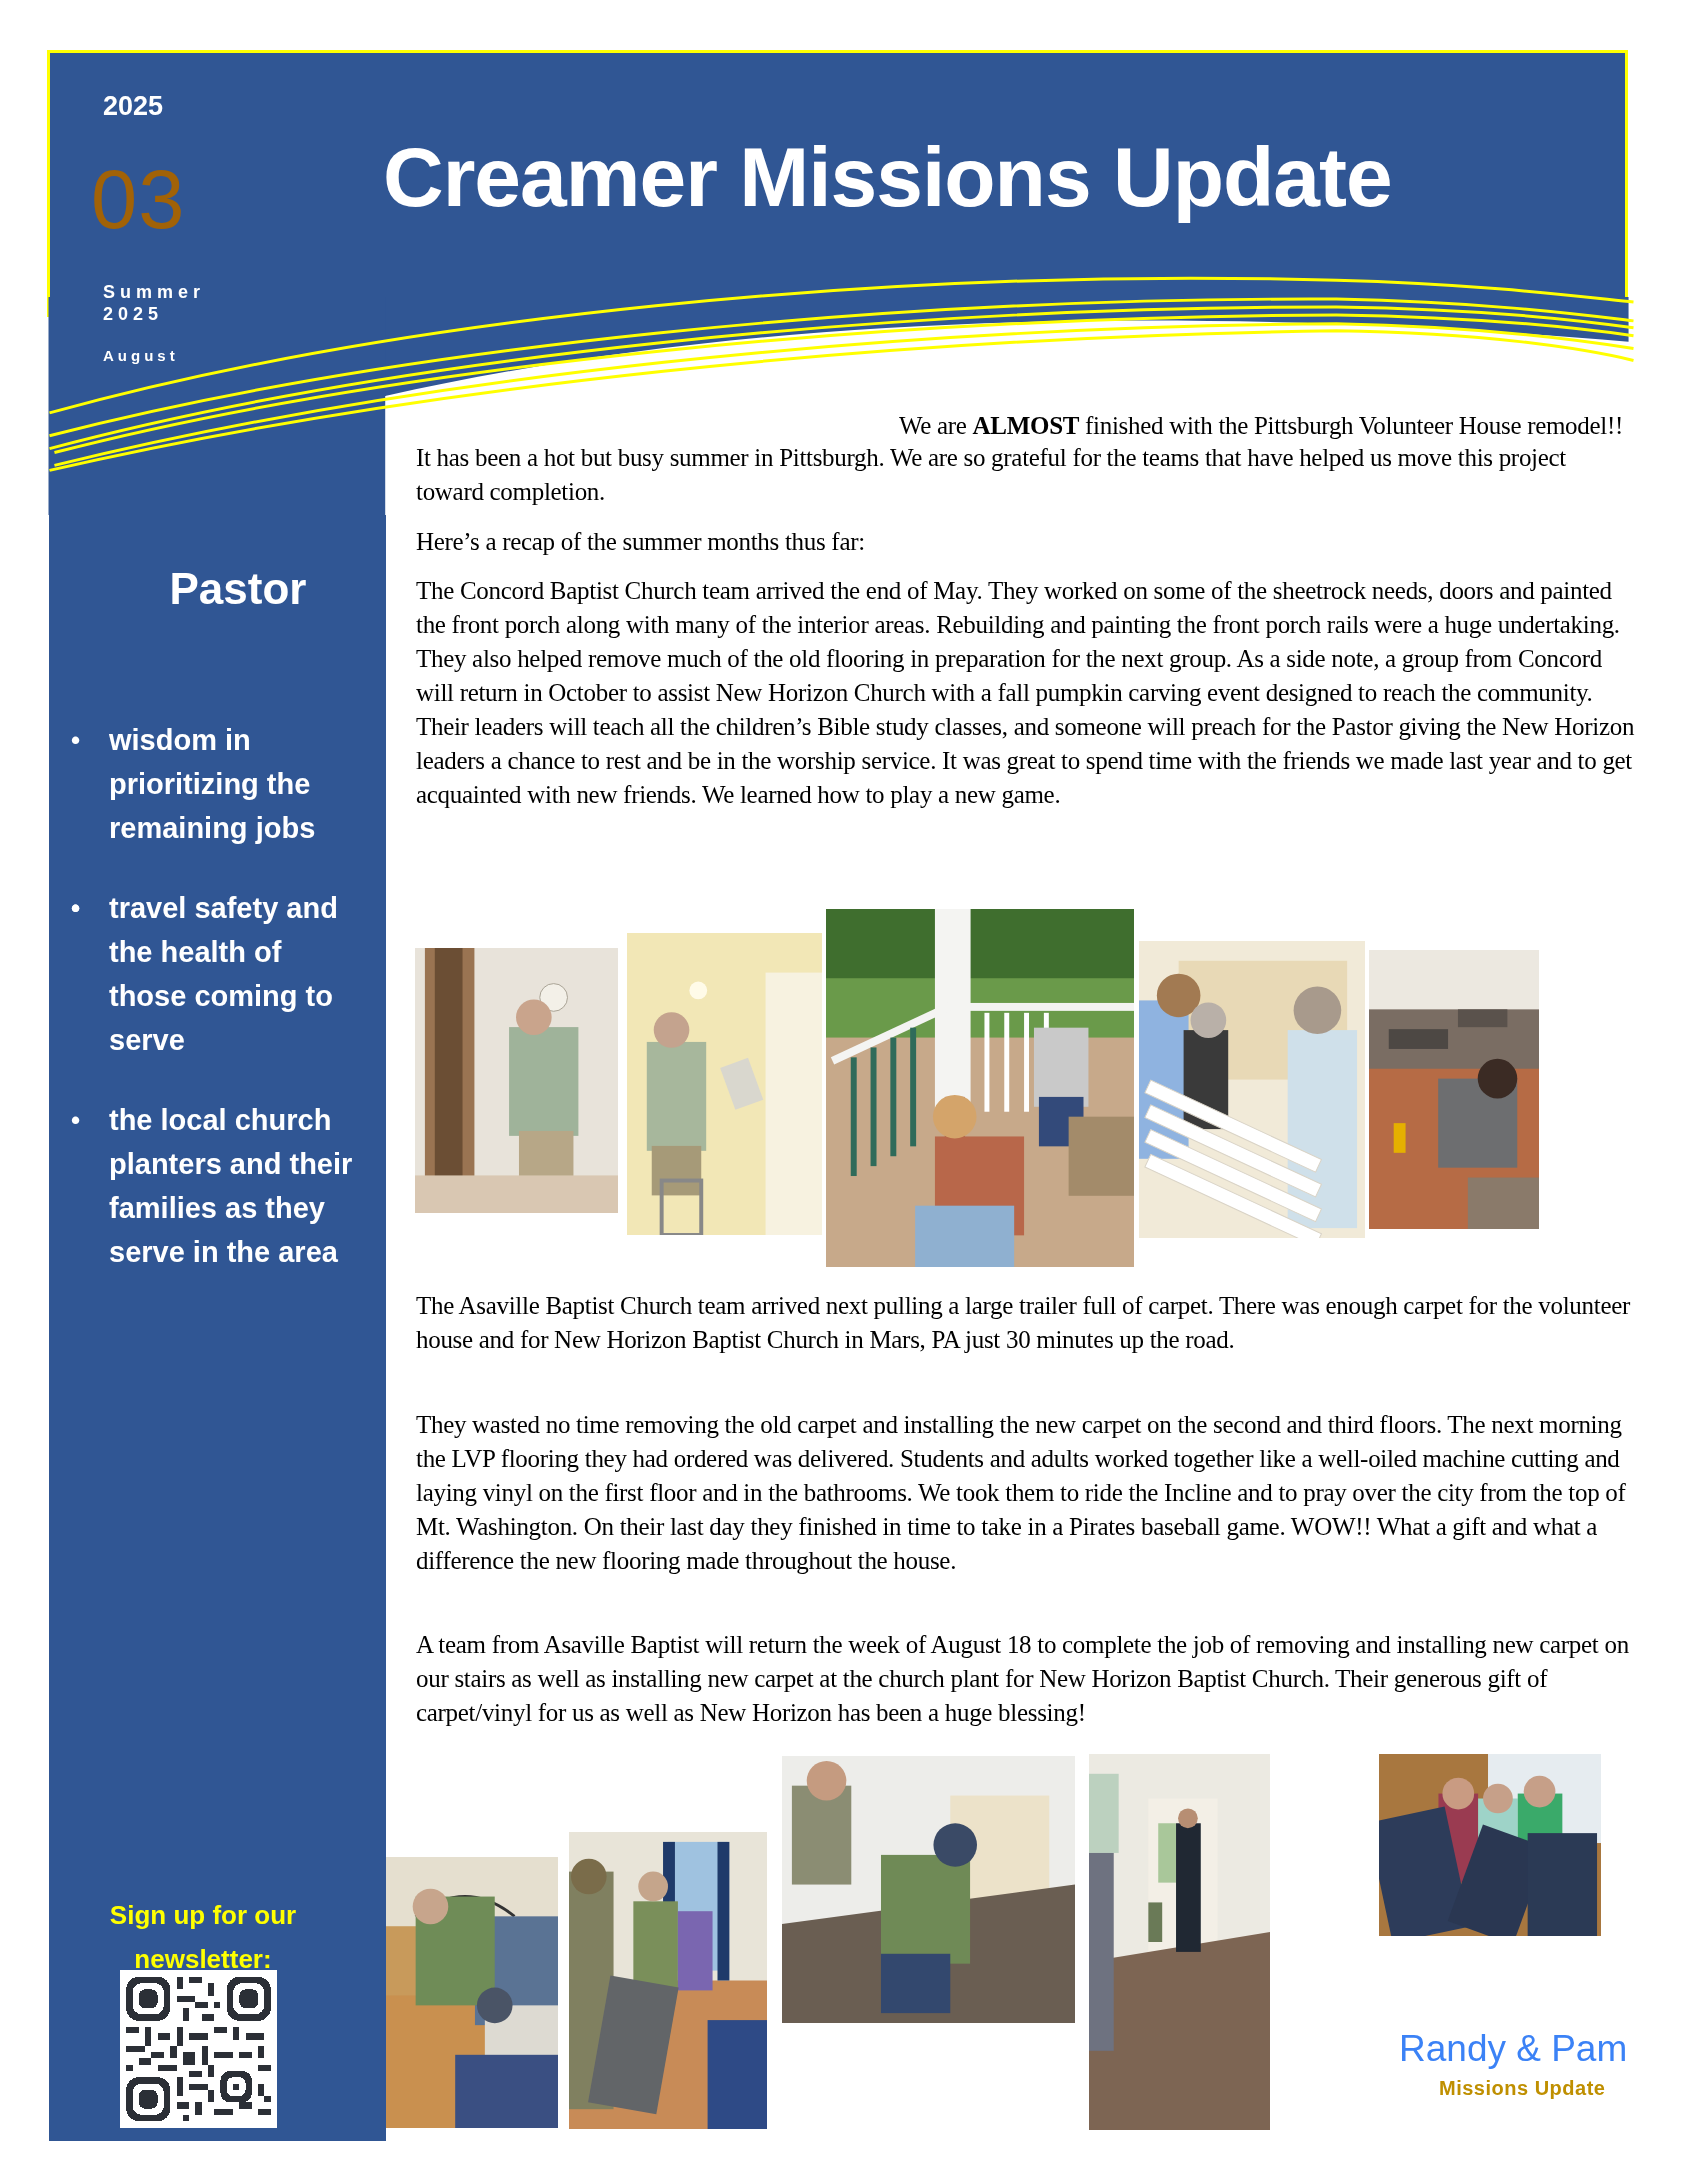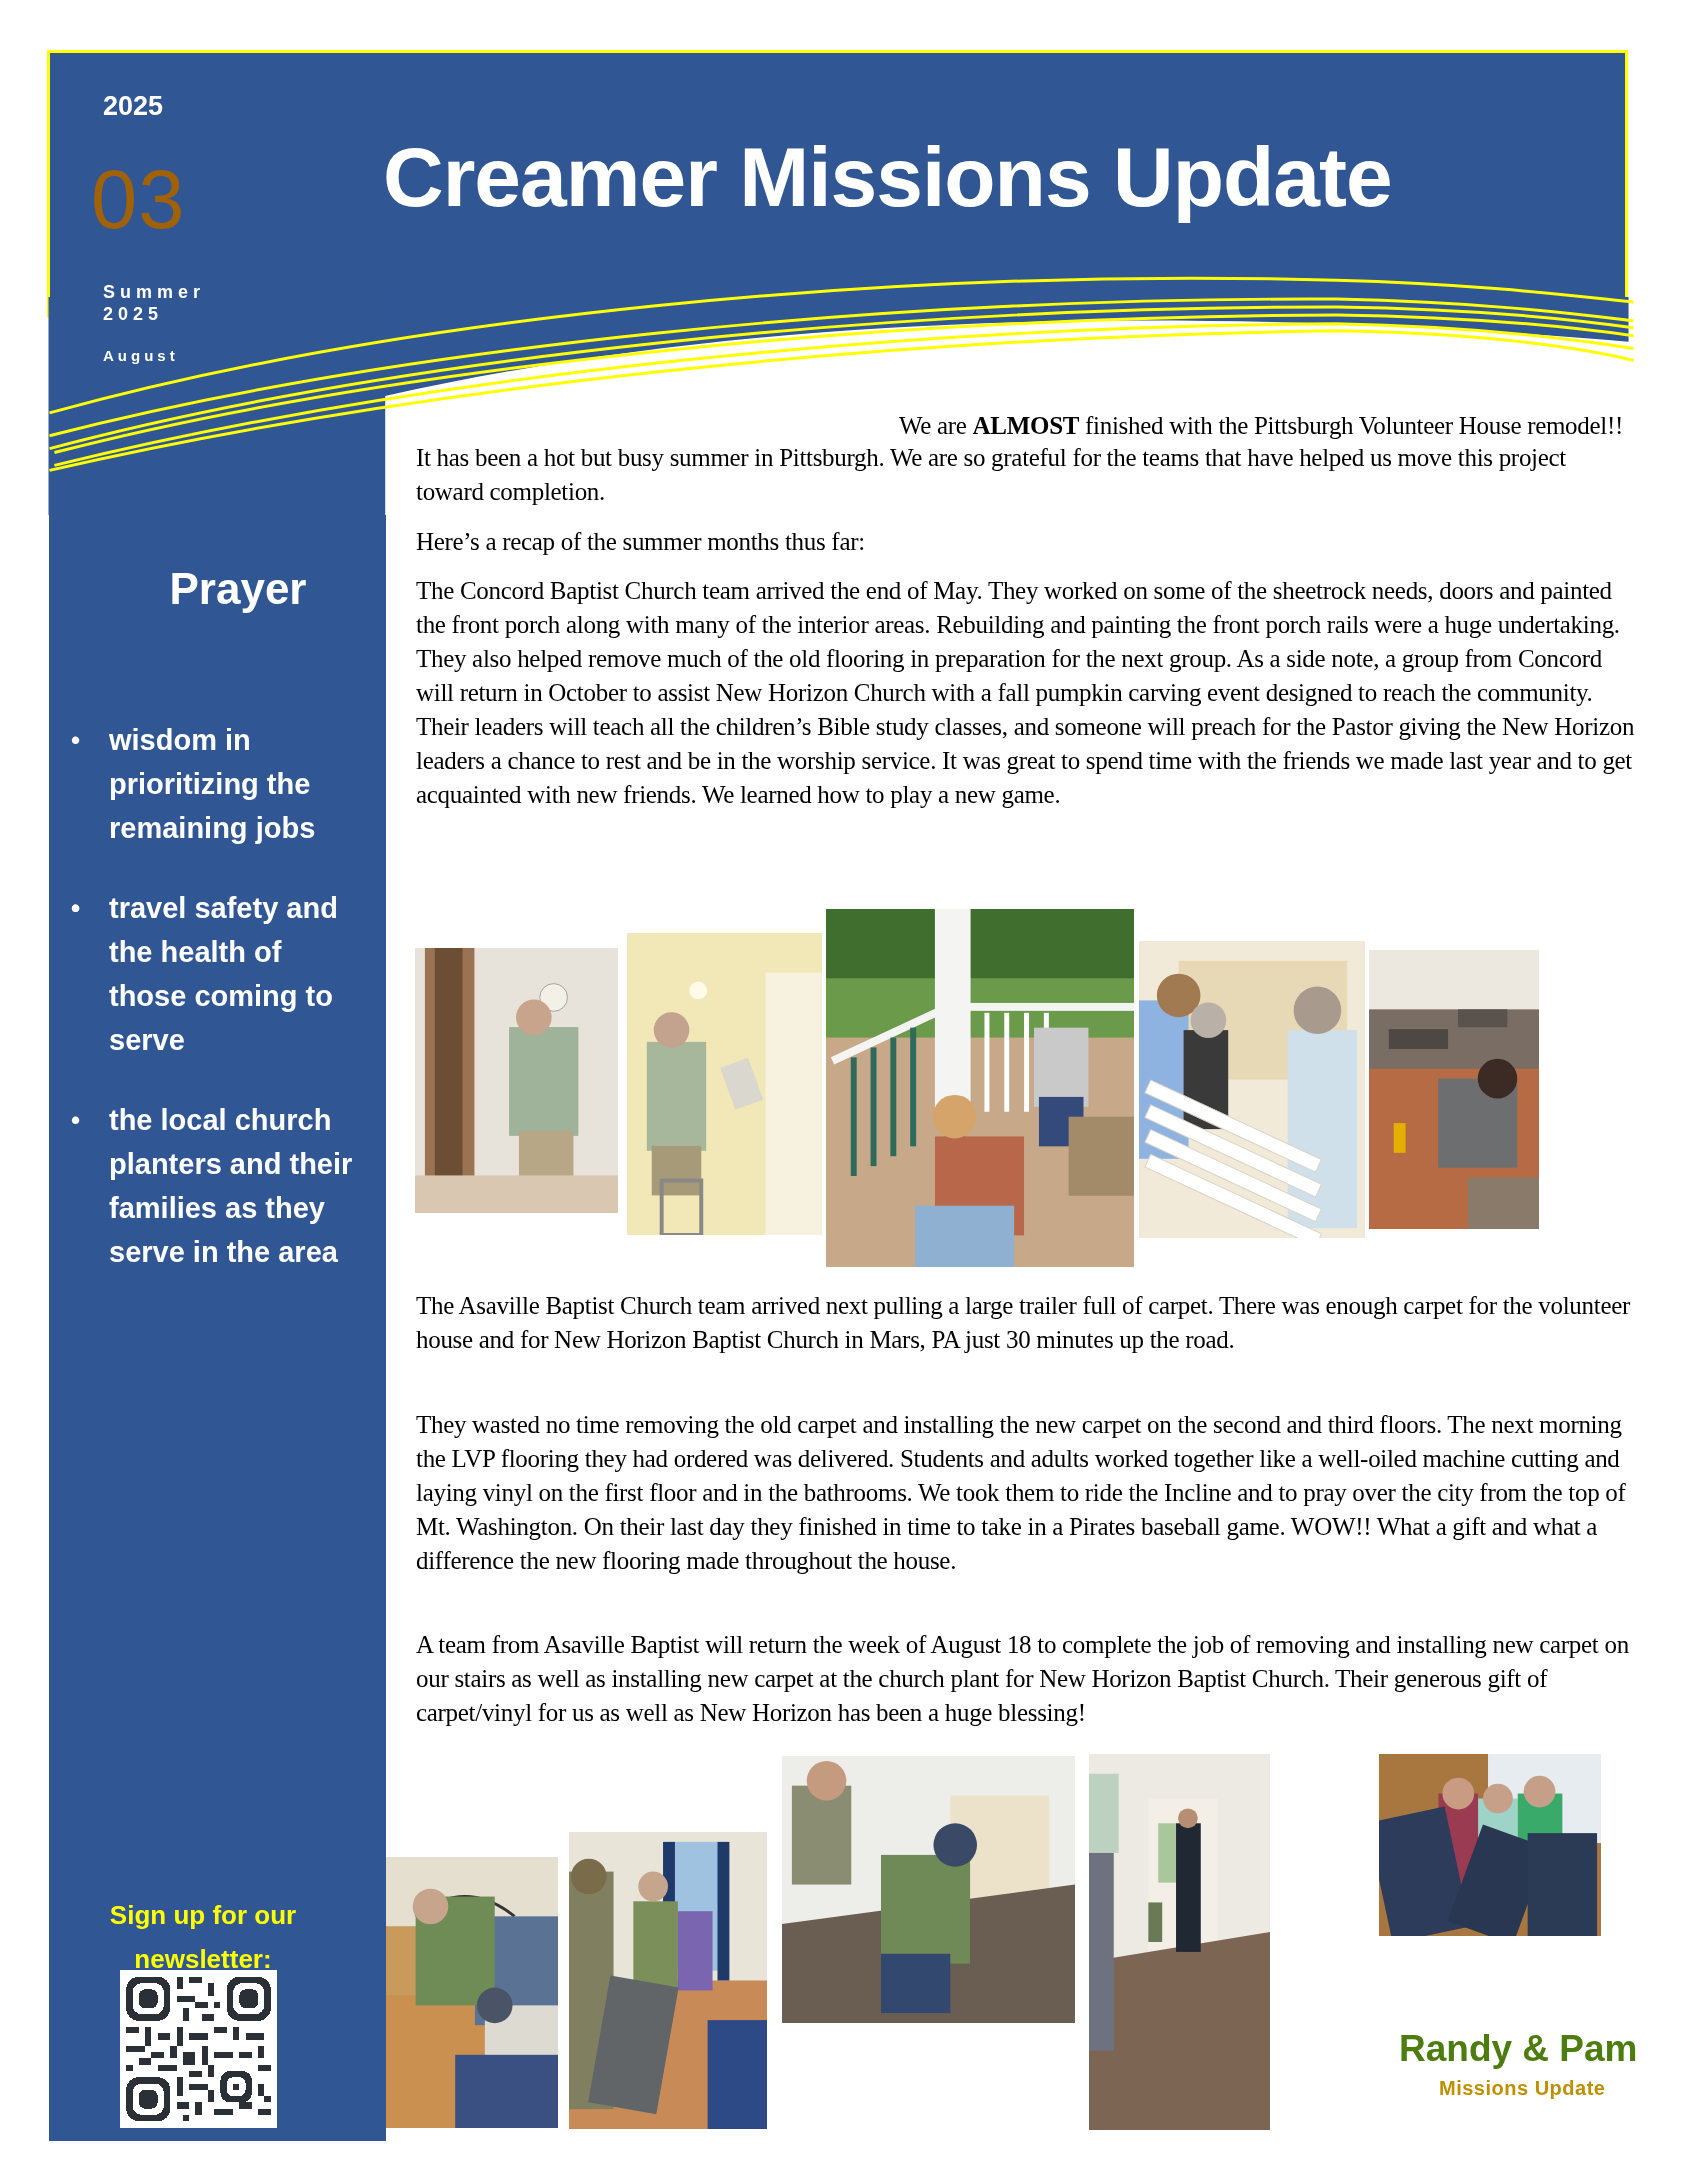--- a/index.html
+++ b/index.html
@@ -49,21 +49,21 @@
 
   
   .article { left: 416px; width: 1223px; color: #000; font-family: "Liberation Serif", serif; font-size: 25px; line-height: 34px; letter-spacing: -0.3px; }
   .article p { margin: 16px; text-align: right; }
   .article b { font-weight: bold; }
 
   
   .photo { position: absolute; overflow: hidden; }
   .photo svg { width: 100%; height: 100%; display: block; }
 
-  .sig-name { left: 1399px; top: 2028px; color: #4d7c0f; font-weight: bold; font-size: 37px; white-space: nowrap; }
+  .sig-name { left: 1399px; top: 2028px; color: #3b82f6; font-weight: normal; font-size: 37px; white-space: nowrap; }
   .sig-sub { left: 1439px; top: 2077px; color: #bf8f00; font-weight: bold; font-size: 20px; white-space: nowrap; letter-spacing: 0.5px; }
 </style>
 </head>
 <body>
 
 <div id="sidebar"></div>
 
 <div id="header-box"></div>
 
 <svg id="swoosh" viewBox="0 0 1700 520">
@@ -84,21 +84,21 @@
 <div class="abs hdr-year">2025</div>
 <div class="abs hdr-issue">03</div>
 <div class="abs hdr-season">
   <div>Summer</div>
   <div>2025</div>
 </div>
 <div class="abs hdr-month">August</div>
 <div class="abs hdr-title">Creamer Missions Update</div>
 
 <div class="abs prayer-title">
-  <div>Prayer</div>
+  <div>Pastor</div>
 </div>
 <ul class="abs prayer-list">
   <li><span class="bullet">•</span><span>wisdom in prioritizing the remaining jobs</span></li>
   <li><span class="bullet">•</span></li>
   <li><span class="bullet">•</span><span>travel safety and the health of those coming to serve</span></li>
   <li><span class="bullet">•</span><span>the local church planters and their families as they serve in the area</span></li>
 </ul>
 
 <div class="abs signup">
   <div>Sign up for our</div>

